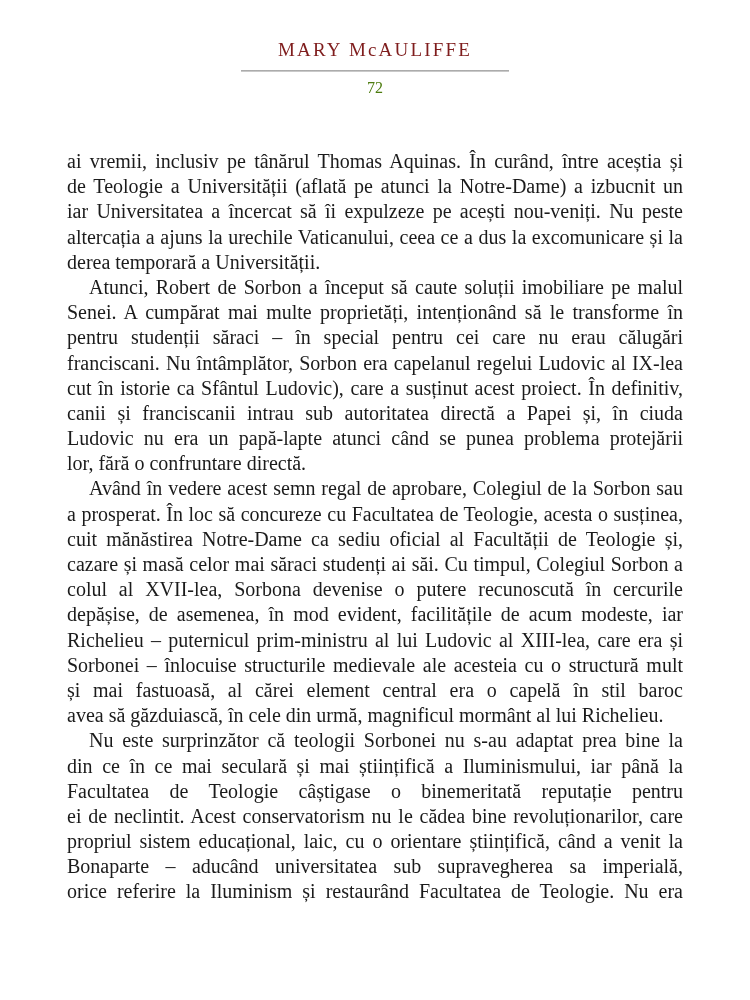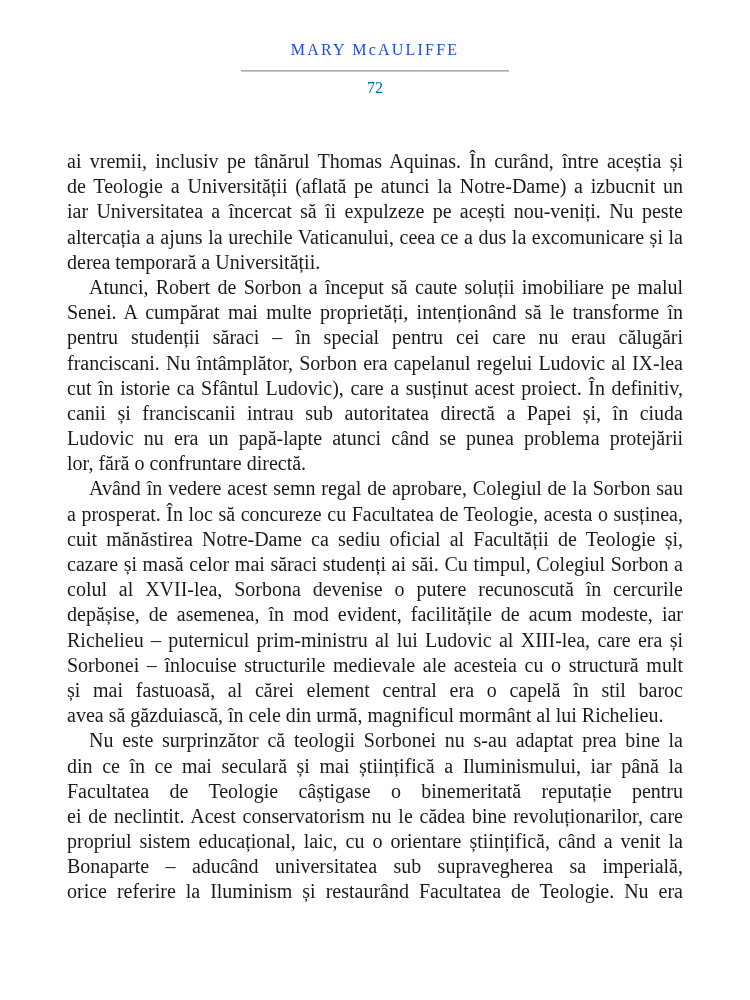--- a/index.html
+++ b/index.html
@@ -16,37 +16,37 @@
     overflow: hidden;
   }
   .page-header {
     position: absolute;
     top: 41px;
     left: 0;
     width: 750px;
     text-align: center;
   }
   .running-head {
-    font-size: 16px;
+    font-size: 19px;
     letter-spacing: 2.2px;
-    color: #1d4ed8;
+    color: #7f1d1d;
     line-height: 18px;
     white-space: nowrap;
   }
   .header-rule {
     width: 268px;
     height: 2px;
     margin: 11px auto 0 auto;
     background: linear-gradient(to bottom, #9d9d9d, #d8d8d8);
     border: none;
   }
   .page-number {
     margin-top: 6px;
     font-size: 16px;
-    color: #0369a1;
+    color: #4d7c0f;
     line-height: 20px;
   }
   .body-text {
     position: absolute;
     left: 67px;
     top: 149px;
     width: 616px;
   }
   .line {
     font-size: 20px;

